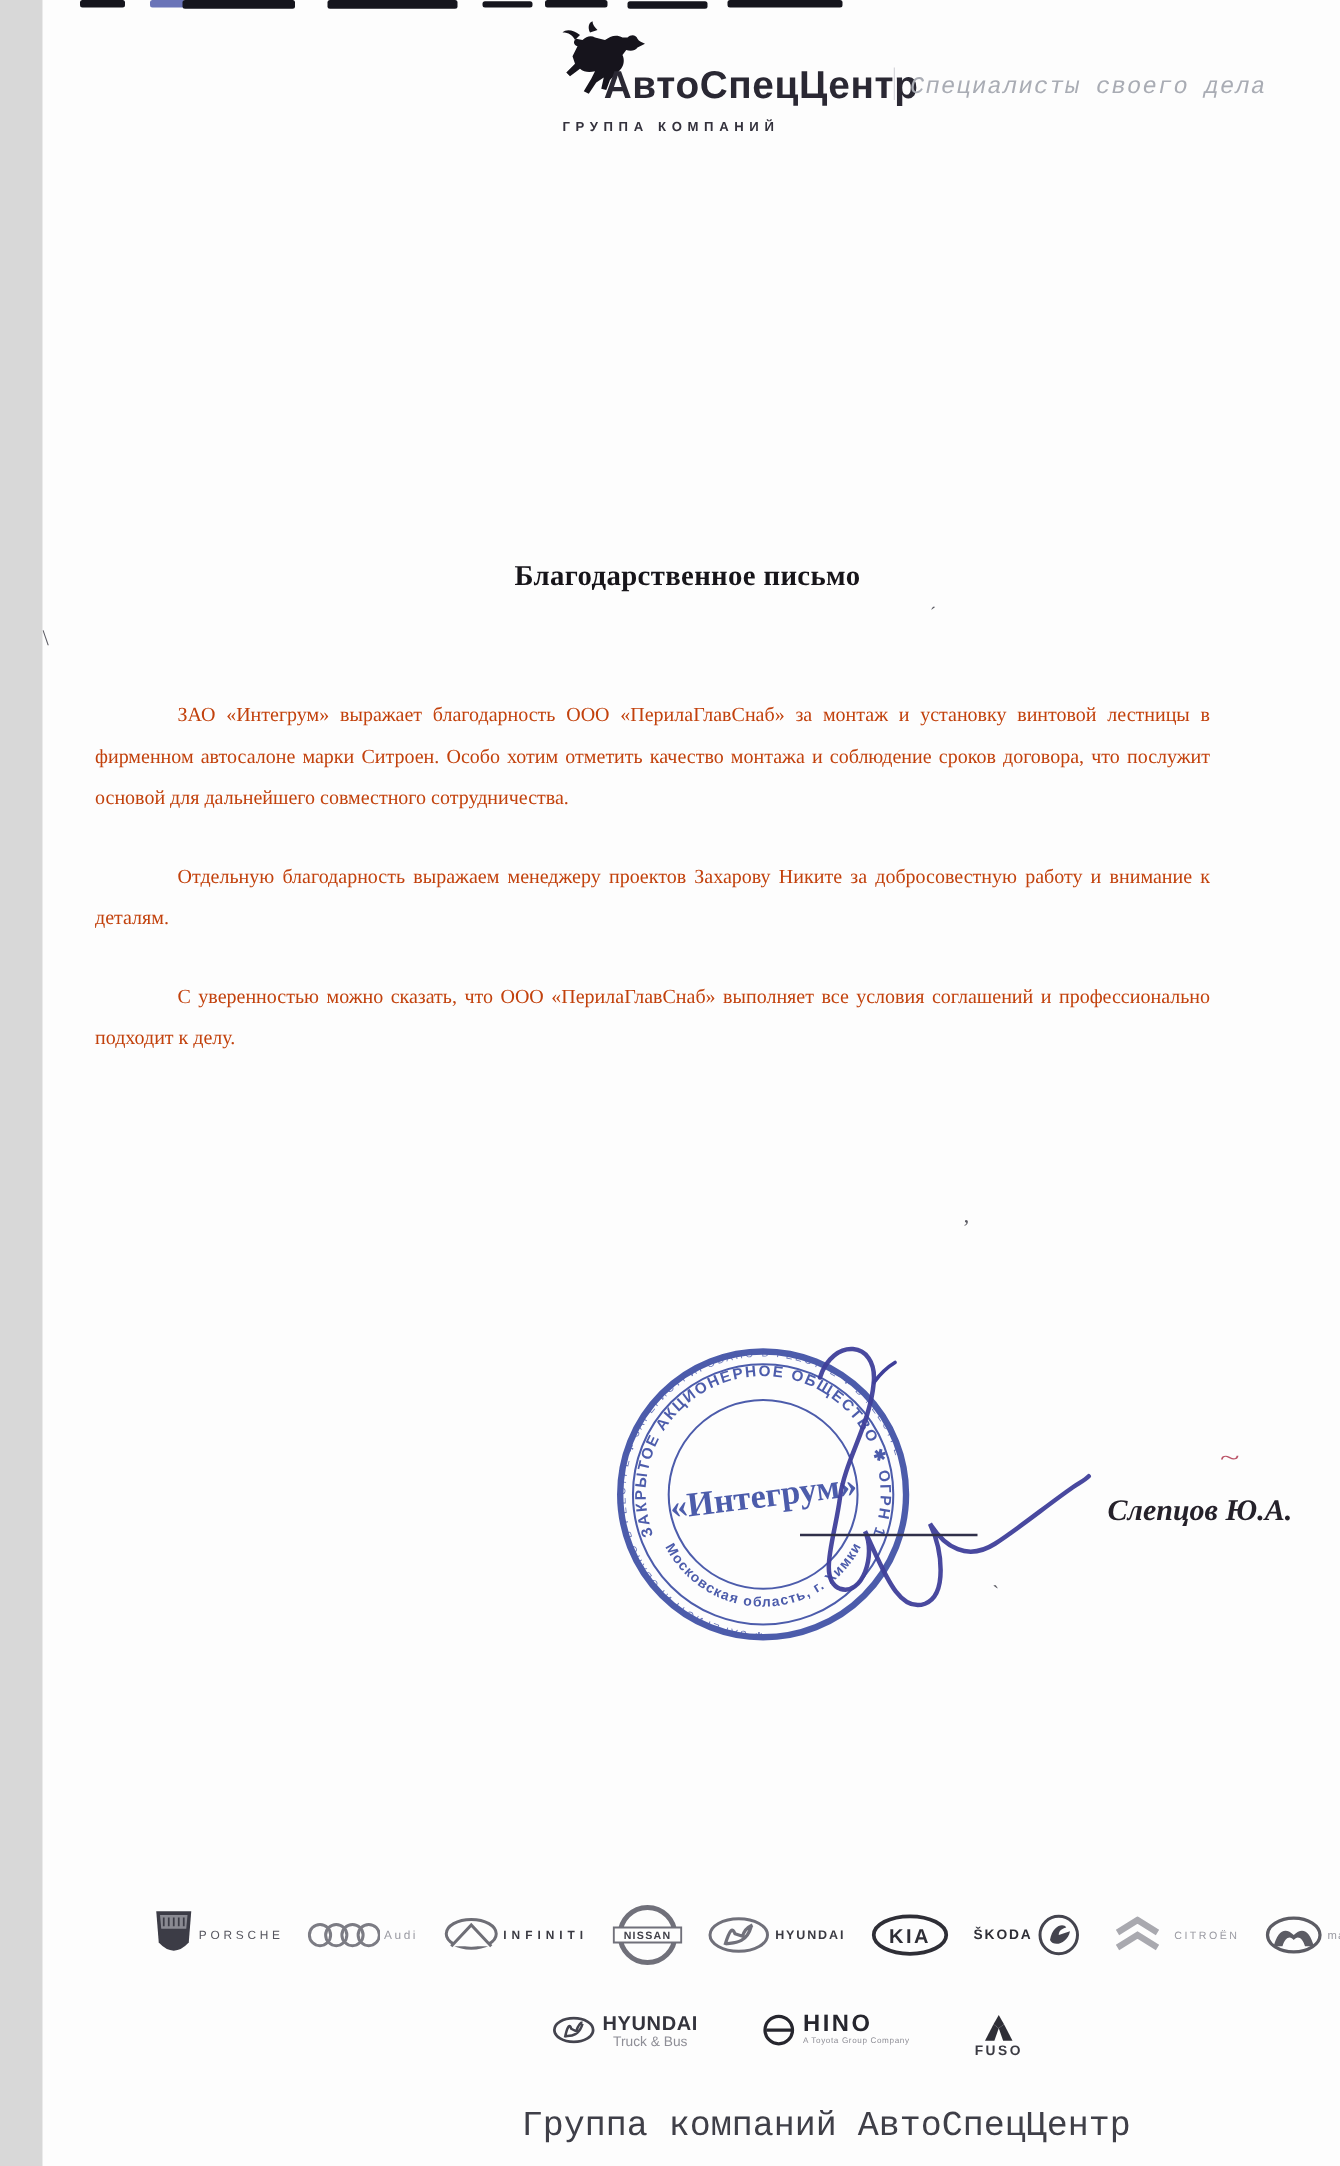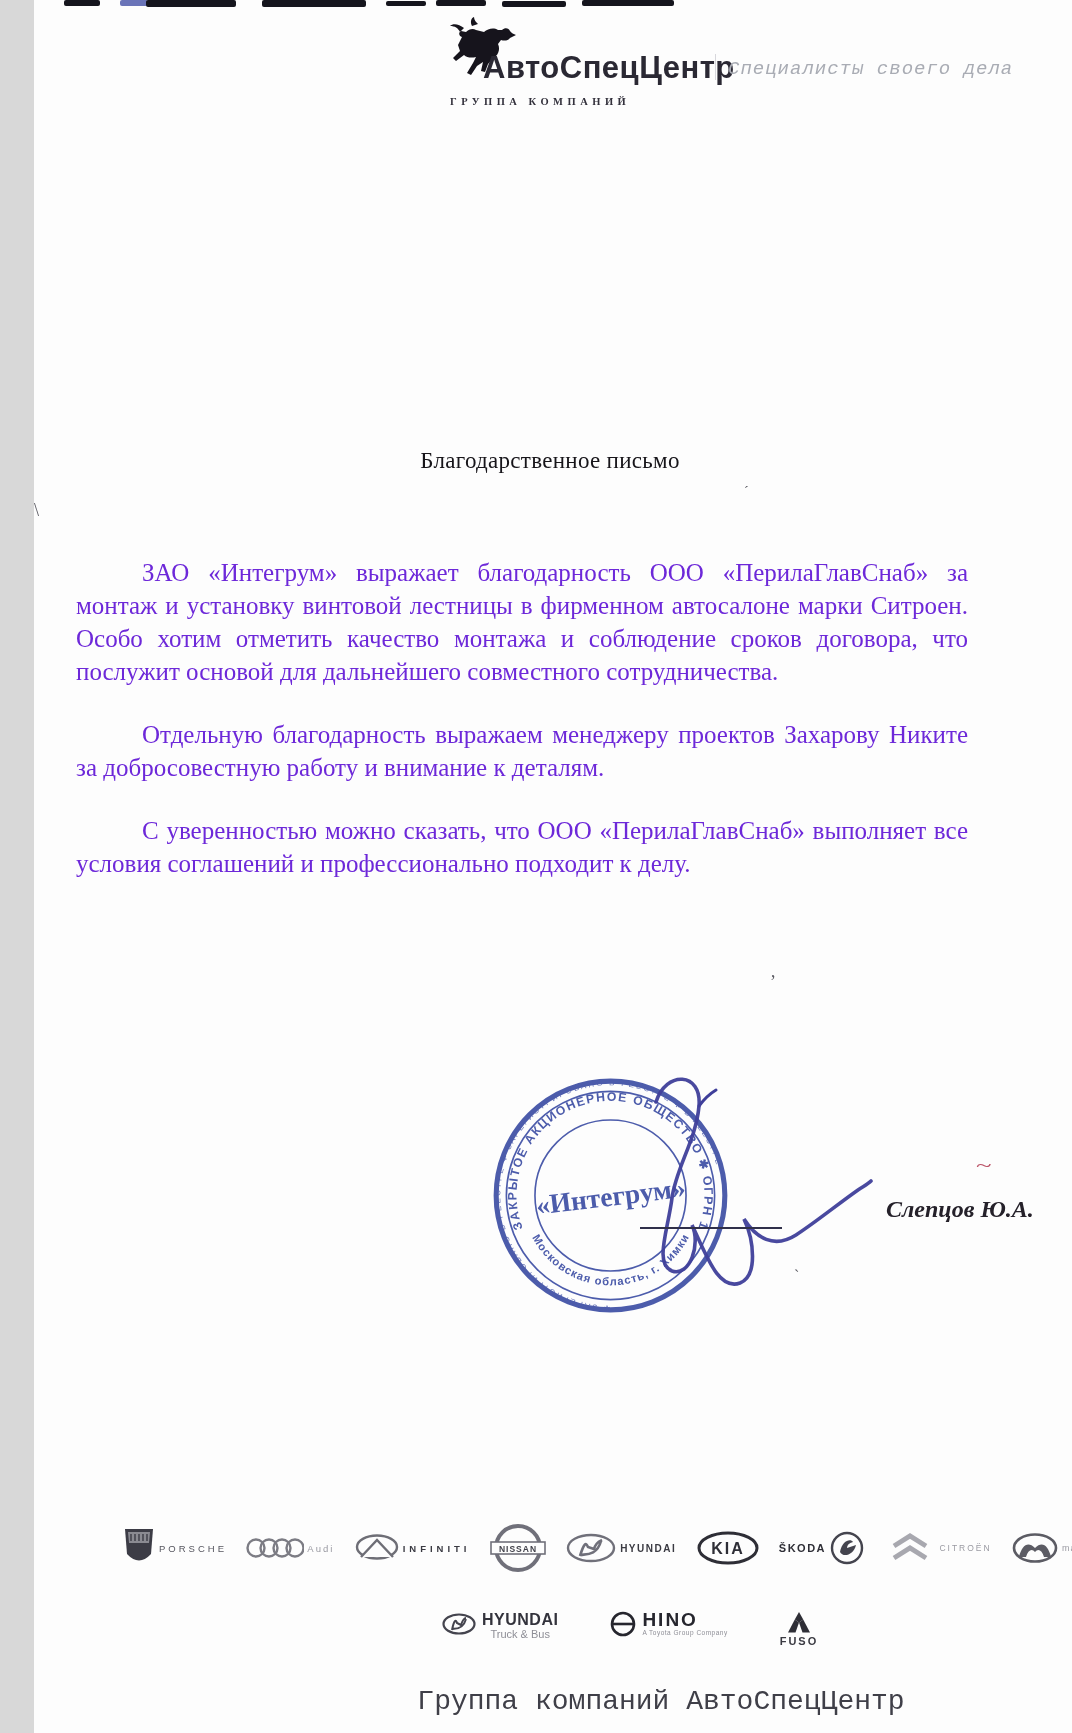--- a/index.html
+++ b/index.html
@@ -8,30 +8,30 @@
         font-family:"Liberation Serif",serif;margin-left:34px;}
   
   .strip{position:absolute;background:#15151d;border-radius:2px;}
   .strip.blue{background:#6a74b8;}
   .mark{position:absolute;color:#5a5a62;font-family:"Liberation Serif",serif;}
   
   .header{position:absolute;left:0;top:0;width:1072px;height:130px;}
   .horse{position:absolute;left:408px;top:16px;}
   .brandname{position:absolute;left:449px;top:50px;font-family:"Liberation Sans",sans-serif;
              font-weight:bold;font-size:31px;color:#2a2833;letter-spacing:.5px;}
-  .brandsub{position:absolute;left:416px;top:96px;font-family:Liberation Serif, serif;
+  .brandsub{position:absolute;left:416px;top:96px;font-family:Liberation Sans, sans-serif;
             font-size:10.5px;color:#33313c;letter-spacing:4.5px;font-weight:bold;text-align:center;}
   .tagline{position:absolute;left:694px;top:58px;font-family:Liberation Mono, monospace;
            font-style:italic;font-size:19px;color:#a9acb4;letter-spacing:1px;}
   .hdr-div{position:absolute;left:681px;top:54px;width:1px;height:26px;background:#d7d7dc;}
   
   .title{position:absolute;left:70px;top:448px;width:892px;text-align:center;
-         font-weight:normal;font-size:23px;color:#17151a;letter-spacing:.3px;}
-  .letter{position:absolute;left:42px;top:556px;width:892px;font-size:25px;line-height:33px;
-          color:#6d28d9;text-align:justify;}
+         font-weight:bold;font-size:23px;color:#17151a;letter-spacing:.3px;}
+  .letter{position:absolute;left:42px;top:556px;width:892px;font-size:16px;line-height:33px;
+          color:#c2410c;text-align:justify;}
   .letter p{margin:0 0 30px 0;text-indent:66px;}
   
   .signoff{position:absolute;left:46px;top:1163px;font-weight:bold;font-style:italic;
            font-size:24px;line-height:38px;color:#25212a;}
   .signame{position:absolute;left:852px;top:1196px;font-weight:bold;font-style:italic;
            font-size:24px;color:#25212a;}
   
   .stamp{position:absolute;left:454px;top:1073px;opacity:.92;}
   .sig{position:absolute;left:470px;top:1058px;}
   

